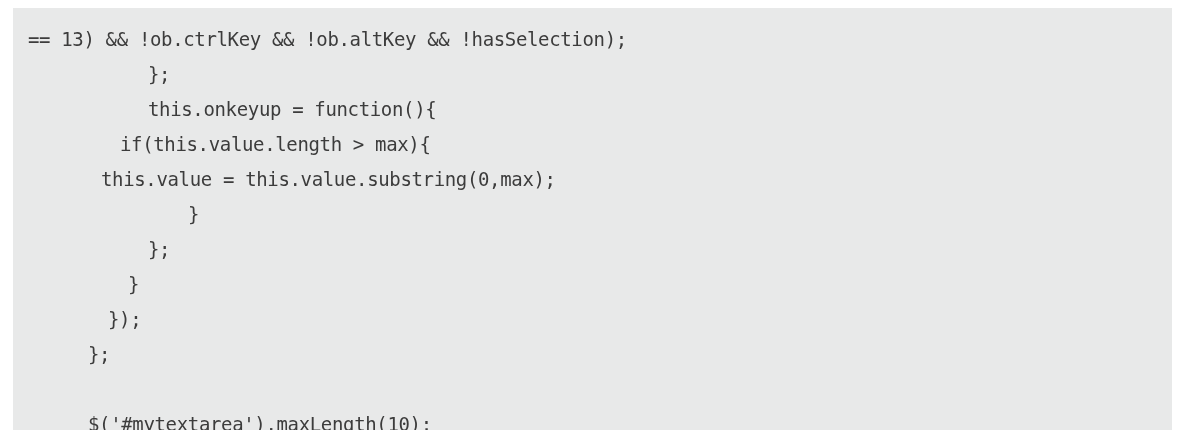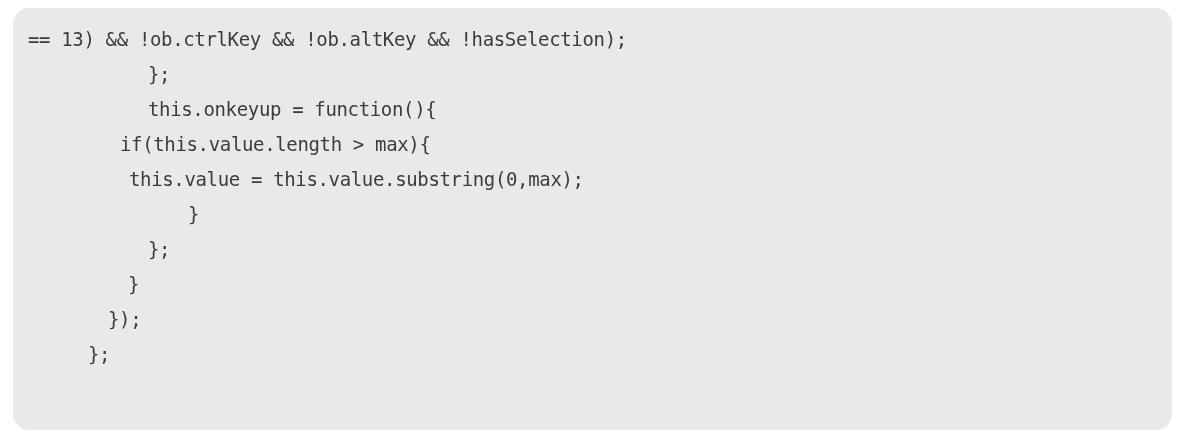--- a/index.html
+++ b/index.html
@@ -15,21 +15,20 @@
   }
 
   #code-block {
     position: absolute;
     left: 13px;
     top: 8px;
     width: 1159px;
     height: 422px;
     background: #e8e9e9;
     overflow: hidden;
-    border-radius: 16px;
   }
 
   .code-line {
     position: absolute;
     left: 0;
     white-space: pre;
     font-family: "DejaVu Sans Mono", "Liberation Mono", monospace;
     font-size: 19px;
     line-height: 35px;
     letter-spacing: -0.35px;
@@ -39,19 +38,20 @@
   }
 </style>
 </head>
 <body style="background: rgb(255, 255, 255);">
 
 <div id="code-block" style="background: rgb(232, 233, 233); color: rgb(60, 60, 60);">
     <div class="code-line" style="top: 14px; padding-left: 15px;">== 13) &amp;&amp; !ob.ctrlKey &amp;&amp; !ob.altKey &amp;&amp; !hasSelection);</div>
     <div class="code-line" style="top: 49px; padding-left: 135px;">};</div>
     <div class="code-line" style="top: 84px; padding-left: 135px;">this.onkeyup = function(){</div>
     <div class="code-line" style="top: 119px; padding-left: 107px;">if(this.value.length &gt; max){</div>
-    <div class="code-line" style="top: 154px; padding-left: 116px;">this.value = this.value.substring(0,max);</div>
+    <div class="code-line" style="top: 154px; padding-left: 88px;">this.value = this.value.substring(0,max);</div>
     <div class="code-line" style="top: 189px; padding-left: 175px;">}</div>
     <div class="code-line" style="top: 224px; padding-left: 135px;">};</div>
     <div class="code-line" style="top: 259px; padding-left: 115px;">}</div>
     <div class="code-line" style="top: 294px; padding-left: 95px;">});</div>
     <div class="code-line" style="top: 329px; padding-left: 75px;">};</div>
+    <div class="code-line" style="top: 399px; padding-left: 75px;">$('#mytextarea').maxLength(10);</div>
   </div>
 
 </body></html>

